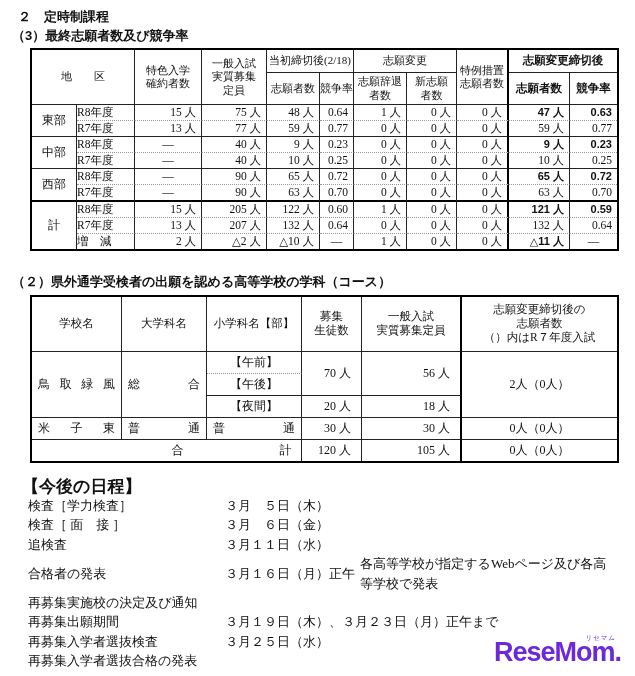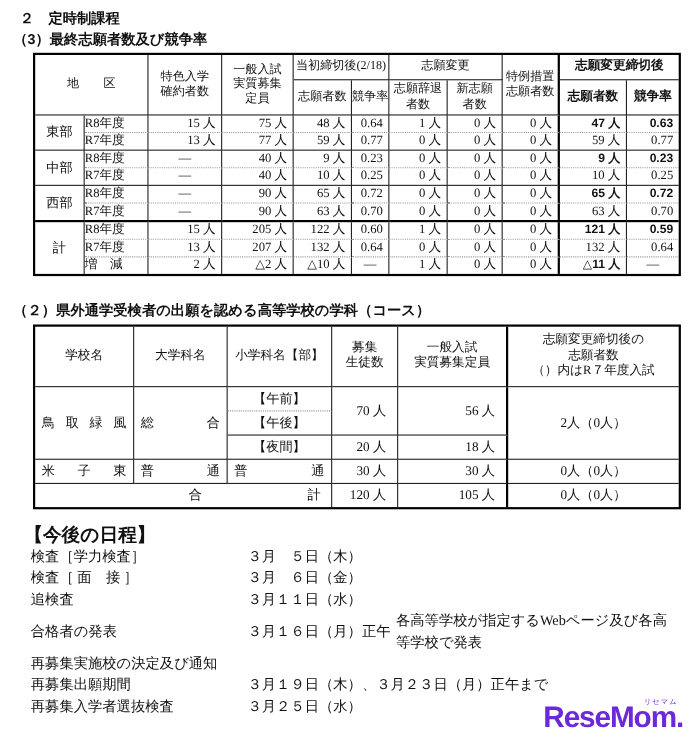--- a/index.html
+++ b/index.html
@@ -304,19 +304,20 @@
   </div>
   <div class="sched-row">
     <span class="sl">再募集出願期間</span>
     <span class="sd">３月１９日（木）、３月２３日（月）正午まで</span>
   </div>
   <div class="sched-row">
     <span class="sl">再募集入学者選抜検査</span>
     <span class="sd">３月２５日（水）</span>
   </div>
   <div class="sched-row">
+    <span class="sl">再募集入学者選抜合格の発表</span>
   </div>
 </div>
 
 <div class="logo" style="color: #6d28d9;">
   <span class="logo-ruby">リセマム</span>
   <span class="logo-text">ReseMom.</span>
 </div>
 
 </body></html>

